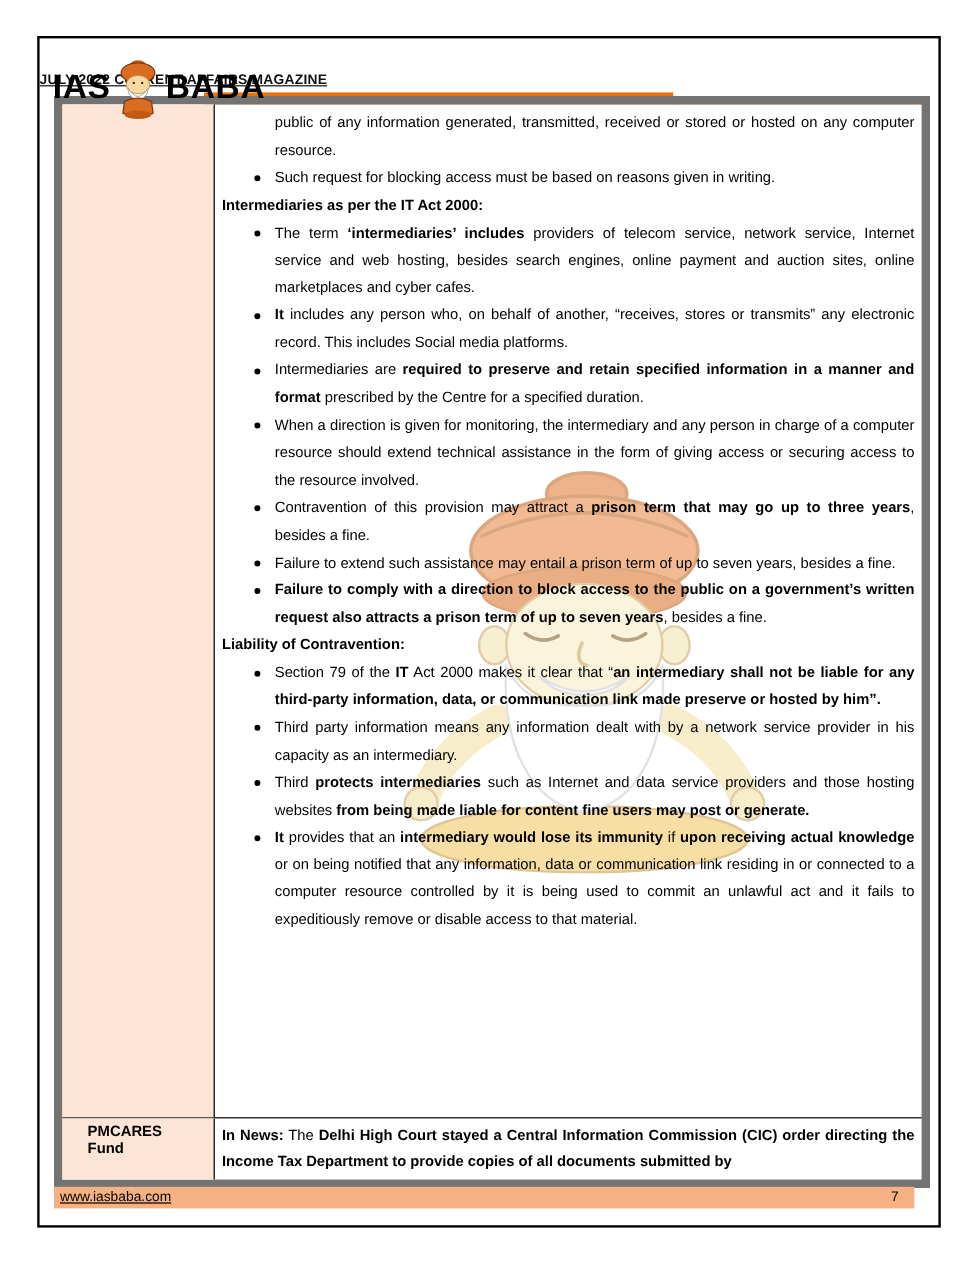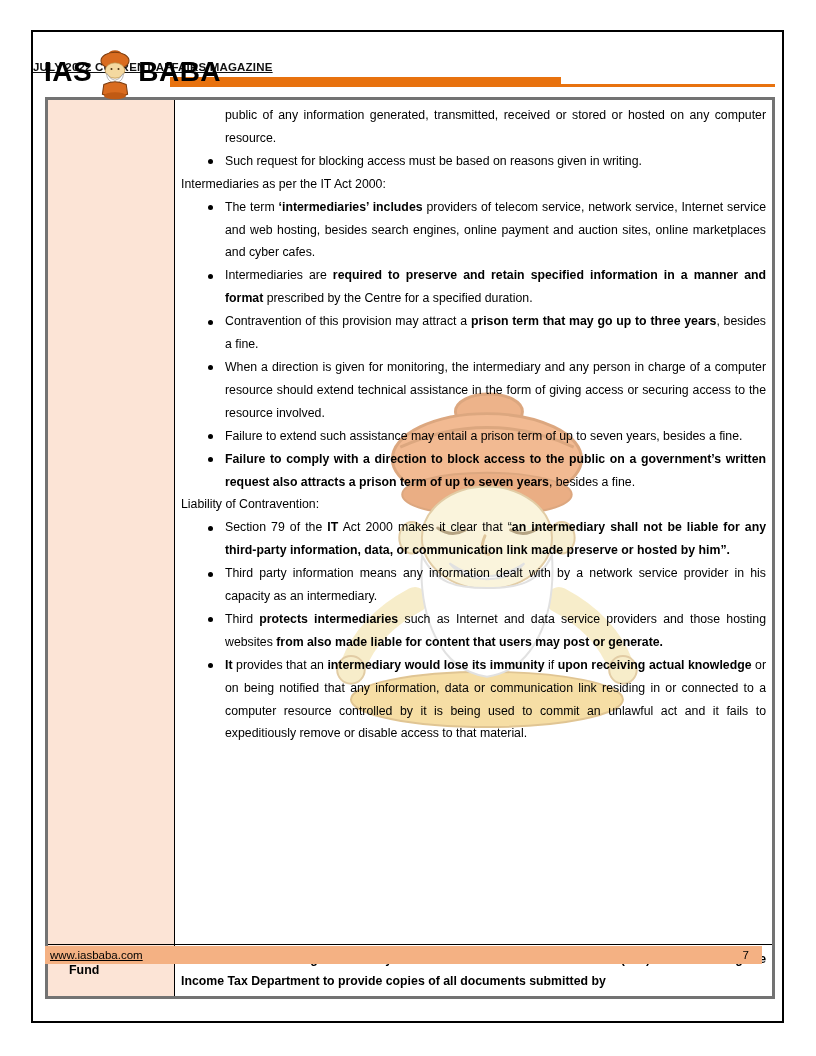--- a/index.html
+++ b/index.html
@@ -18,44 +18,44 @@
   .mascot{display:inline-block;margin:0 2px;position:relative;top:4px;}
   .mag-title{
     position:absolute;top:29px;left:0;width:740px;text-align:left;
     font-size:11.5px;font-weight:700;letter-spacing:.2px;color:#111;z-index:2;text-decoration:underline;
   }
   .bar-thick{position:absolute;left:137px;top:45px;width:391px;height:10px;background:var(--accent);z-index:1;}
   .bar-thin{position:absolute;left:527px;top:52px;width:215px;height:3px;background:var(--accent);z-index:1;}
   
   .wm{position:absolute;left:267px;top:356px;width:368px;height:340px;z-index:0;opacity:.55;pointer-events:none;}
   
-  .tbl{position:absolute;left:12px;top:65px;width:730px;border:3px solid #737373;z-index:1;box-sizing:border-box;}
+  .tbl{position:absolute;left:12px;top:48px;width:730px;border:7px solid #737373;z-index:1;box-sizing:border-box;}
   .row{display:flex;}
   .row + .row{border-top:1px solid #000;}
   .cell-left{
     width:127px;flex:0 0 127px;background:var(--peach);border-right:1px solid #000;
     box-sizing:border-box;padding:4px 21px;font-size:12.4px;font-weight:700;
   }
   .cell-right{width:601px;flex:1;box-sizing:border-box;background:transparent;}
   .row1 .cell-right{height:844px;overflow:hidden;padding:4px 6px 0 6px;}
   .row1 .cell-left{height:844px;}
   .row2 .cell-right{padding:3px 6px 4px 6px;min-height:38px;}
   .p{font-size:12.3px;line-height:22.9px;text-align:justify;margin:0;}
-  .p.heading{font-weight:400;text-align:left;}
+  .p.heading{font-weight:700;text-align:left;}
   .p.bullet{position:relative;padding-left:44px;}
   .p.bullet::before{
     content:'';position:absolute;left:27px;top:9.5px;width:5px;height:5px;
     border-radius:50%;background:#000;
   }
   .p.plain{padding-left:44px;}
   .b{font-weight:700;margin-top:38px;}
   .news{font-size:12.3px;line-height:22px;text-align:justify;margin:0;}
   
   .footer-bar{
-    position:absolute;left:12px;top:914px;width:717px;height:18px;background:var(--fbar);
+    position:absolute;left:12px;top:957px;width:717px;height:18px;background:var(--fbar);
     display:flex;align-items:center;justify-content:space-between;z-index:2;text-align:right;
   }
   .footer-link{font-size:11.5px;color:#000;text-decoration:underline;padding-left:5px;cursor:pointer;}
   .page-num{font-size:11.5px;color:#000;padding-right:13px;}
 </style>
 </head>
 <body>
 
 <div class="page">
 
@@ -102,29 +102,30 @@
   </div>
 
   <div class="tbl">
     <div class="row row1">
       <div class="cell-left"></div>
       <div class="cell-right" id="row1-content">
           <div class="p plain"><span>public of any information generated, transmitted, received or stored or hosted on any computer resource.</span></div>
           <div class="p bullet"><span>Such request for blocking access must be based on reasons given in writing.</span></div>
           <div class="p heading"><span>Intermediaries as per the IT Act 2000:</span></div>
           <div class="p bullet"><span>The term </span><span class="b">‘intermediaries’ includes</span><span> providers of telecom service, network service, Internet service and web hosting, besides search engines, online payment and auction sites, online marketplaces and cyber cafes.</span></div>
+          <div class="p bullet"><span class="b">It</span><span> includes any person who, on behalf of another, “receives, stores or transmits” any electronic record. This includes Social media platforms.</span></div>
           <div class="p bullet"><span>Intermediaries are </span><span class="b">required to preserve and retain specified information in a manner and format</span><span> prescribed by the Centre for a specified duration.</span></div>
+          <div class="p bullet"><span>When a direction is given for monitoring, the intermediary and any person in charge of a computer resource should extend technical assistance in the form of giving access or securing access to the resource involved.</span></div>
           <div class="p bullet"><span>Contravention of this provision may attract a </span><span class="b">prison term that may go up to three years</span><span>, besides a fine.</span></div>
-          <div class="p bullet"><span>When a direction is given for monitoring, the intermediary and any person in charge of a computer resource should extend technical assistance in the form of giving access or securing access to the resource involved.</span></div>
           <div class="p bullet"><span>Failure to extend such assistance may entail a prison term of up to seven years, besides a fine.</span></div>
           <div class="p bullet"><span class="b">Failure to comply with a direction to block access to the public on a government’s written request also attracts a prison term of up to seven years</span><span>, besides a fine.</span></div>
           <div class="p heading"><span>Liability of Contravention:</span></div>
           <div class="p bullet"><span>Section 79 of the </span><span class="b">IT</span><span> Act 2000 makes it clear that “</span><span class="b">an intermediary shall not be liable for any third-party information, data, or communication link made preserve or hosted by him”.</span></div>
           <div class="p bullet"><span>Third party information means any information dealt with by a network service provider in his capacity as an intermediary.</span></div>
-          <div class="p bullet"><span>Third </span><span class="b">protects intermediaries</span><span> such as Internet and data service providers and those hosting websites </span><span class="b">from also made liable for content that users may post or generate.</span></div>
+          <div class="p bullet"><span>Third </span><span class="b">protects intermediaries</span><span> such as Internet and data service providers and those hosting websites </span><span class="b">from being made liable for content fine users may post or generate.</span></div>
           <div class="p bullet"><span class="b">It</span><span> provides that an </span><span class="b">intermediary would lose its immunity</span><span> if </span><span class="b">upon receiving actual knowledge</span><span> or on being notified that any information, data or communication link residing in or connected to a computer resource controlled by it is being used to commit an unlawful act and it fails to expeditiously remove or disable access to that material.</span></div>
         </div>
     </div>
     <div class="row row2">
       <div class="cell-left">
         <span>PMCARES Fund</span>
       </div>
       <div class="cell-right">
         <div class="news" id="row2-text"><span class="b">In News:</span><span> The </span><span class="b">Delhi High Court stayed a Central Information Commission (CIC) order directing the Income Tax Department to provide copies of all documents submitted by</span></div>
       </div>

